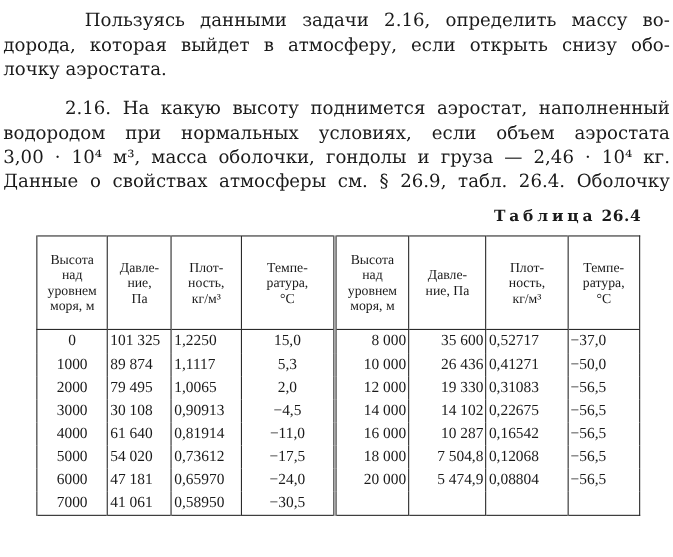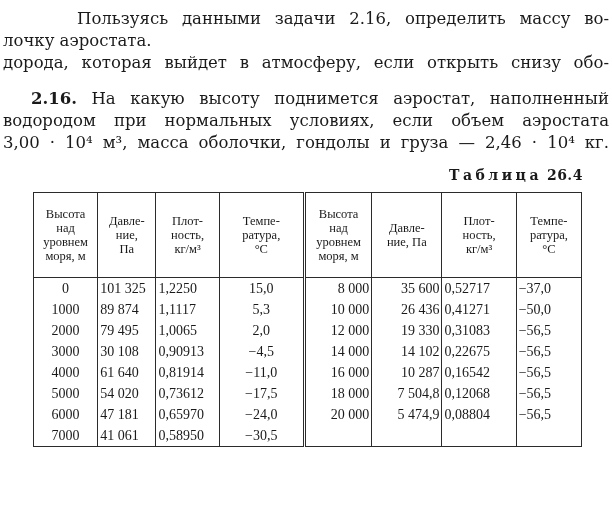--- a/index.html
+++ b/index.html
@@ -20,21 +20,21 @@
     height:22px;
     line-height:22px;
     font-size:16.5px;
     overflow:hidden;
     text-align:justify;
     text-align-last:justify;
   }
   .line.end{text-align:left;text-align-last:left;}
   .indent-big{text-indent:74px;}
   .indent-std{text-indent:28px;}
-  .prob-num{font-weight:bold;}
+  .prob-num{font-weight:normal;margin-left:28px;}
   .caption{
     margin-top:13px;
     text-align:right;
     padding-right:26px;
     font-size:14px;
     font-weight:bold;
     height:17px;line-height:17px;
   }
   .cap-word{letter-spacing:3.5px;}
   .cap-num{letter-spacing:0.5px;}
@@ -78,28 +78,29 @@
   td.col6{text-align:left;padding-left:11px;}
   td.col7{text-align:left;}
 </style>
 </head>
 <body>
 
 <div class="page">
 
   <div class="para para-1">
     <div class="line indent-big">Пользуясь данными задачи 2.16, определить массу во-</div>
+    <div class="line">дорода, которая выйдет в атмосферу, если открыть снизу обо-</div>
     <div class="line end">лочку аэростата.</div>
-    <div class="line">дорода, которая выйдет в атмосферу, если открыть снизу обо-</div>
   </div>
 
   <div class="para para-2">
     <div class="line indent-std"><b class="prob-num">2.16.</b><span> На какую высоту поднимется аэростат, наполненный</span></div>
     <div class="line">водородом при нормальных условиях, если объем аэростата</div>
     <div class="line">3,00 · 10⁴ м³, масса оболочки, гондолы и груза — 2,46 · 10⁴ кг.</div>
+    <div class="line">Данные о свойствах атмосферы см. § 26.9, табл. 26.4. Оболочку</div>
   </div>
 
   <div class="caption"><span class="cap-word">Таблица</span> <span class="cap-num">26.4</span></div>
 
   <table class="atm">
     <colgroup>
       <col style="width:64px">
         <col style="width:58px">
         <col style="width:63px">
         <col style="width:85px">

